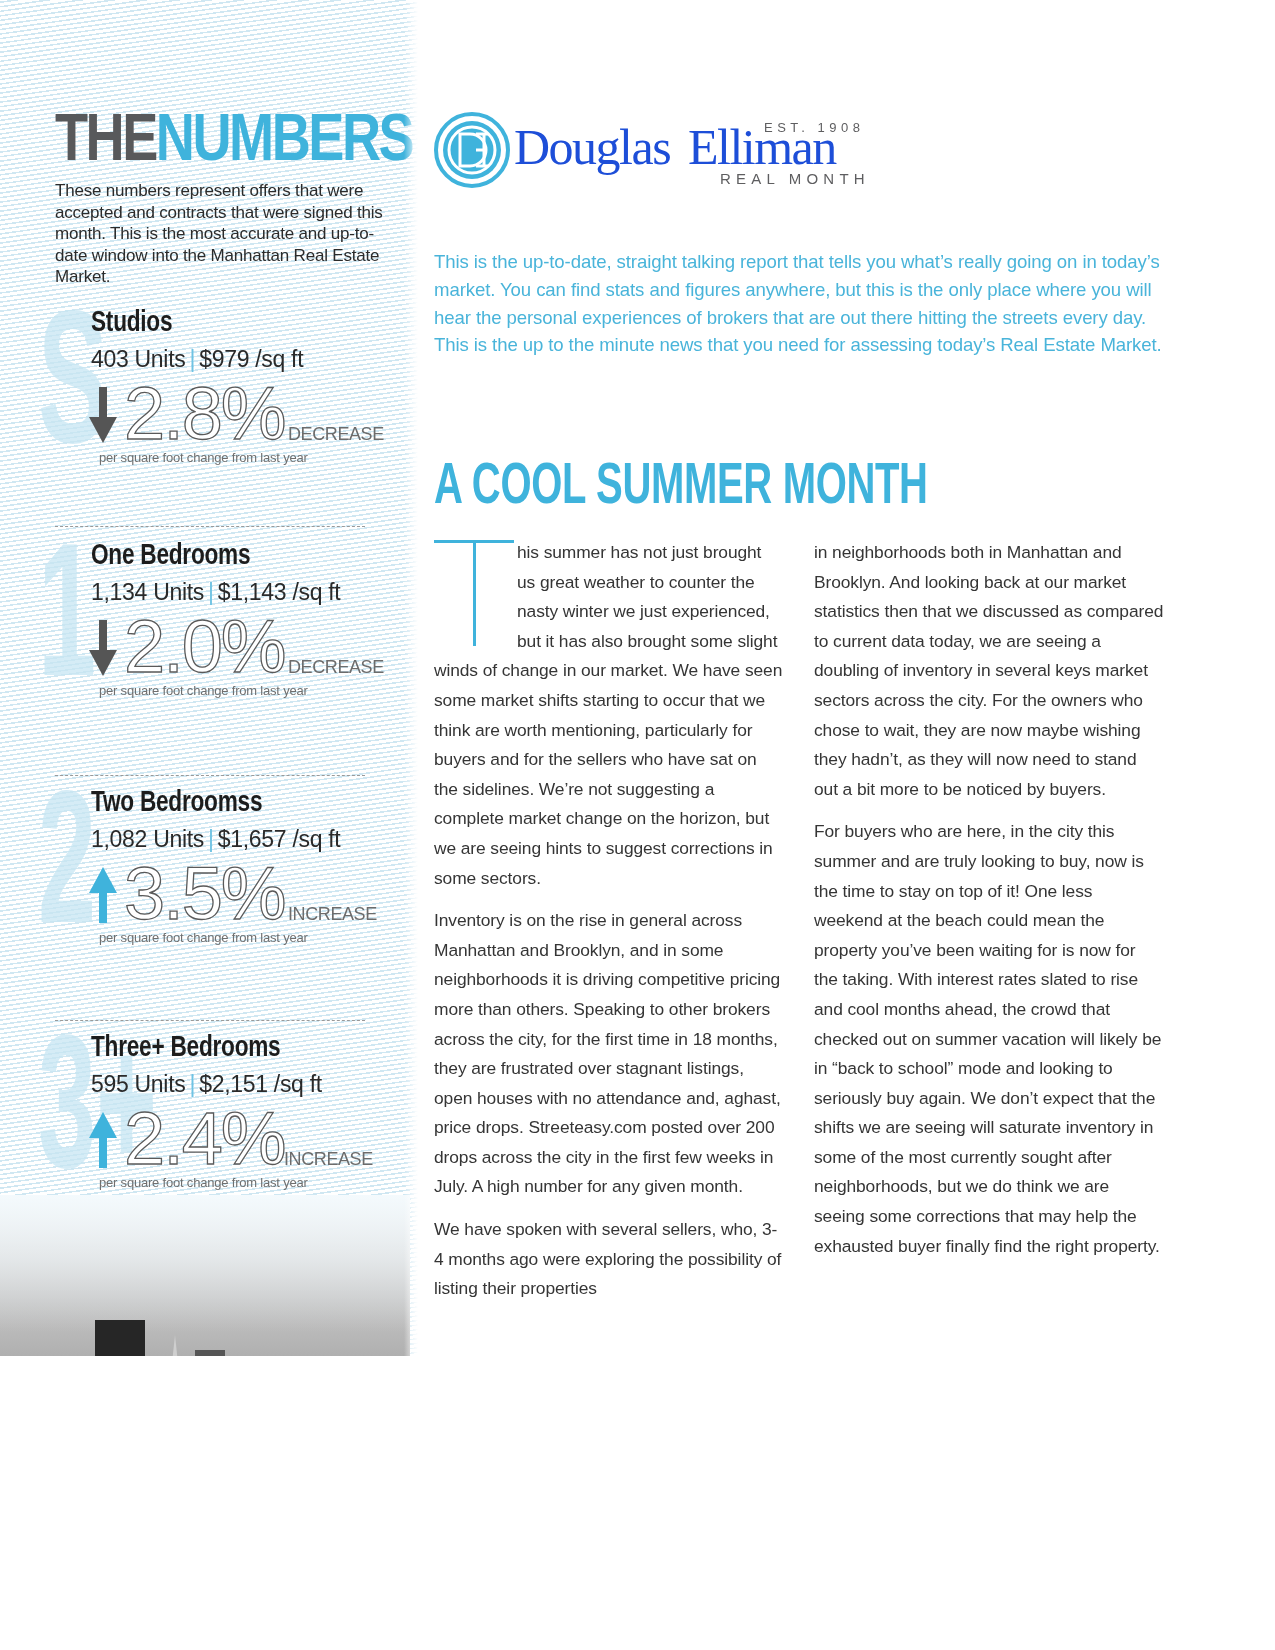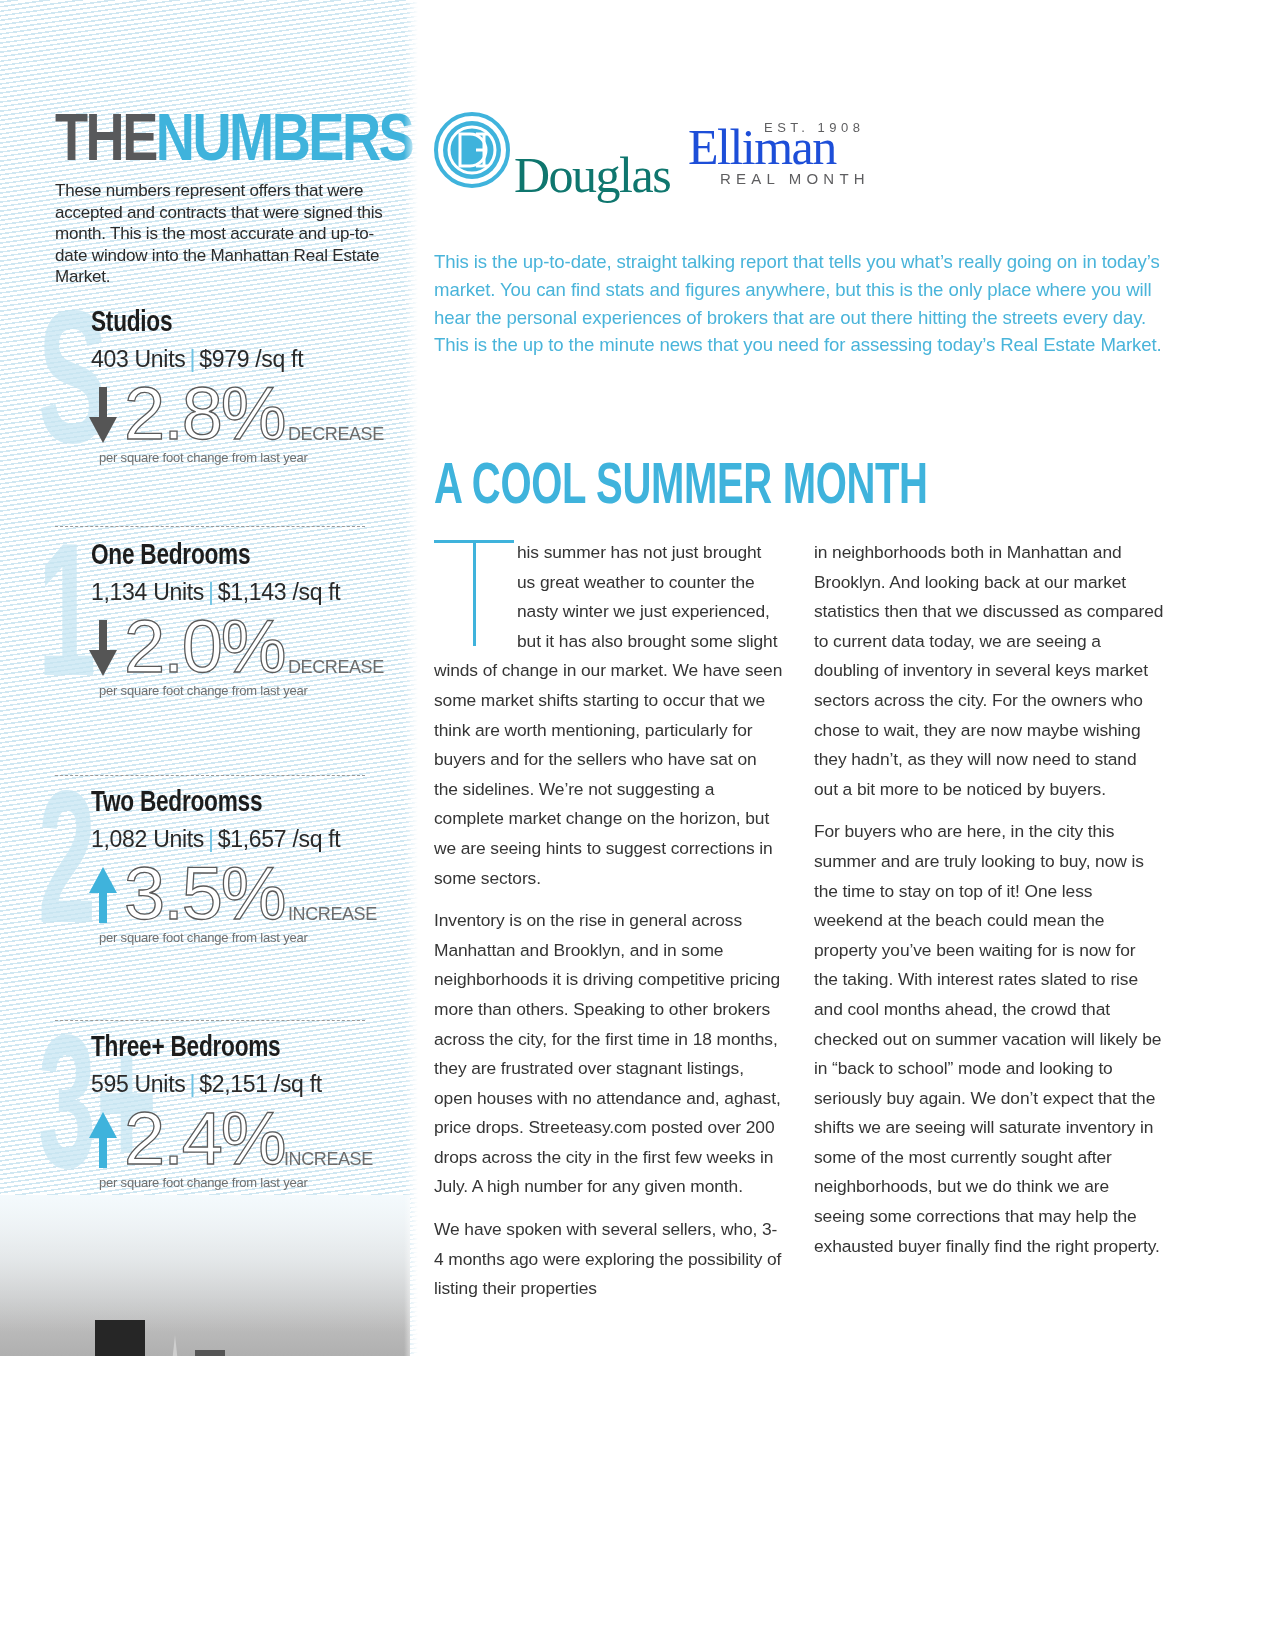--- a/index.html
+++ b/index.html
@@ -76,23 +76,22 @@
       linear-gradient(to bottom, rgba(244,250,253,1) 0%, rgba(244,250,253,0.6) 14%, rgba(255,255,255,0) 30%),
       linear-gradient(to bottom, #dcdcdc 0%, #b9b9b9 30%, #8d8d8d 55%, #6e6e6e 80%, #585858 100%);
     overflow: hidden;
   }
   .bldg { position: absolute; bottom: 0; }
   
   .logo { position: absolute; left: 434px; top: 112px; width: 440px; height: 80px; }
   .logo-emblem { position: absolute; left: 0; top: 0; width: 76px; height: 76px; }
   .logo-douglas {
     position: absolute; left: 80px; top: 10px;
-    font-family: "Liberation Serif", serif; font-size: 50px; color: #0f766e; letter-spacing: -1.5px;
+    font-family: "Liberation Serif", serif; font-size: 50px; color: #1d4ed8; letter-spacing: -1.5px;
     line-height: 1;
-    margin-top: 28px;
   }
   .logo-elliman {
     position: absolute; left: 254px; top: 10px;
     font-family: "Liberation Serif", serif; font-size: 50px; color: #1d4ed8; letter-spacing: -1.5px;
     line-height: 1;
   }
   .logo-est {
     position: absolute; left: 330px; top: 8px;
     font-size: 13px; letter-spacing: 4.5px; color: #5e5e60;
   }

